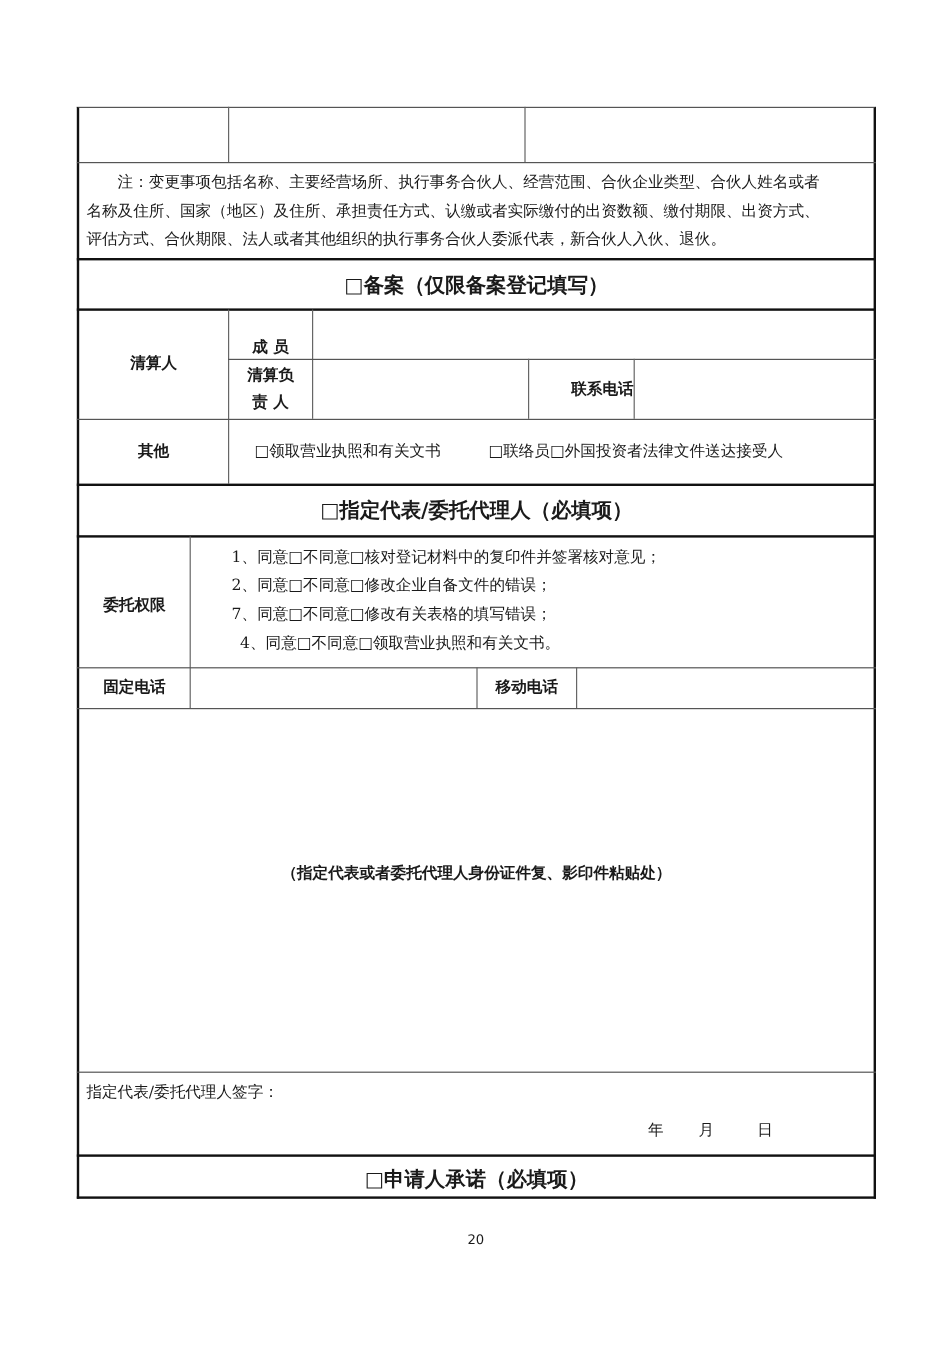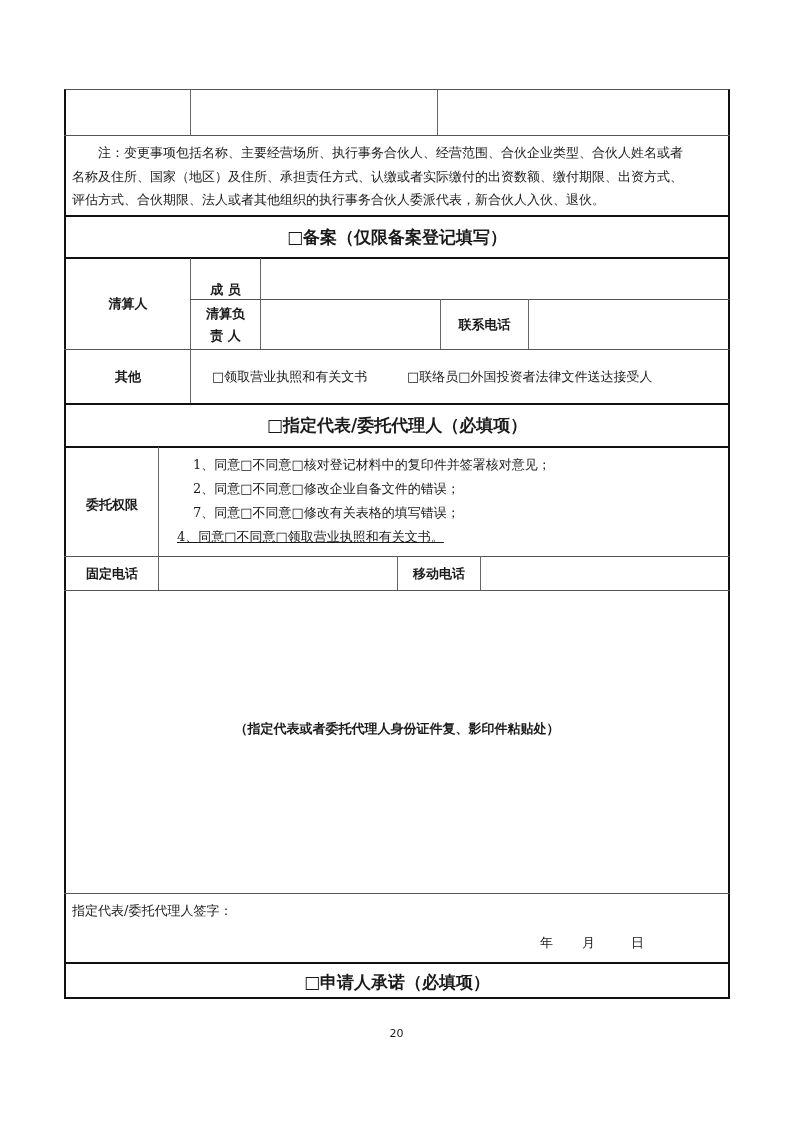--- a/index.html
+++ b/index.html
@@ -50,37 +50,37 @@
 <div class="vline" style="left:440px; top:299px; height:50px;"></div>
 <div class="vline" style="left:528px; top:299px; height:50px;"></div>
 <div class="hline" style="top:349px;"></div>
 
 <div class="txt center" style="left:66px; width:124px; top:297px;">清算人</div>
 <div class="txt center" style="left:191px; width:69px; top:283px;">成 员</div>
 <div class="field" style="left:261px; top:259px; width:467px; height:39px;"></div>
 <div class="txt center" style="left:191px; width:69px; top:307px;">清算负</div>
 <div class="txt center" style="left:191px; width:69px; top:329px;">责 人</div>
 <div class="field" style="left:261px; top:300px; width:178px; height:48px;"></div>
-<div class="txt center" style="left:441px; width:87px; top:318px;">联系电话</div>
+<div class="txt center" style="left:441px; width:87px; top:318px;text-align:right;">联系电话</div>
 <div class="field" style="left:529px; top:300px; width:199px; height:48px;"></div>
 
 <div class="txt center" style="left:66px; width:124px; top:370px;">其他</div>
 <div class="txt" style="left:212px; top:370px;">□领取营业执照和有关文书</div>
 <div class="txt" style="left:407px; top:370px;">□联络员□外国投资者法律文件送达接受人</div>
 <div class="hline thick" style="top:403px;"></div>
 
 <div class="hdr" style="top:414px;">□指定代表/委托代理人（必填项）</div>
 <div class="hline thick" style="top:446px;"></div>
 
 <div class="vline" style="left:158px; top:447px; height:143px;"></div>
 <div class="txt center" style="left:66px; width:92px; top:498px;">委托权限</div>
 <div class="txt" style="left:193px; top:458px;">1、同意□不同意□核对登记材料中的复印件并签署核对意见；</div>
 <div class="txt" style="left:193px; top:482px;">2、同意□不同意□修改企业自备文件的错误；</div>
 <div class="txt" style="left:193px; top:506px;">7、同意□不同意□修改有关表格的填写错误；</div>
-<div class="txt" style="left:177px; top:530px;text-decoration:underline;">4、同意□不同意□领取营业执照和有关文书。</div>
+<div class="txt" style="left:200px; top:530px;">4、同意□不同意□领取营业执照和有关文书。</div>
 <div class="hline" style="top:556px;"></div>
 
 <div class="vline" style="left:397px; top:556px; height:34px;"></div>
 <div class="vline" style="left:480px; top:556px; height:34px;"></div>
 <div class="txt center" style="left:66px; width:92px; top:567px;">固定电话</div>
 <div class="field" style="left:159px; top:557px; width:237px; height:32px;"></div>
 <div class="txt center" style="left:398px; width:82px; top:567px;">移动电话</div>
 <div class="field" style="left:481px; top:557px; width:247px; height:32px;"></div>
 <div class="hline" style="top:590px;"></div>
 

